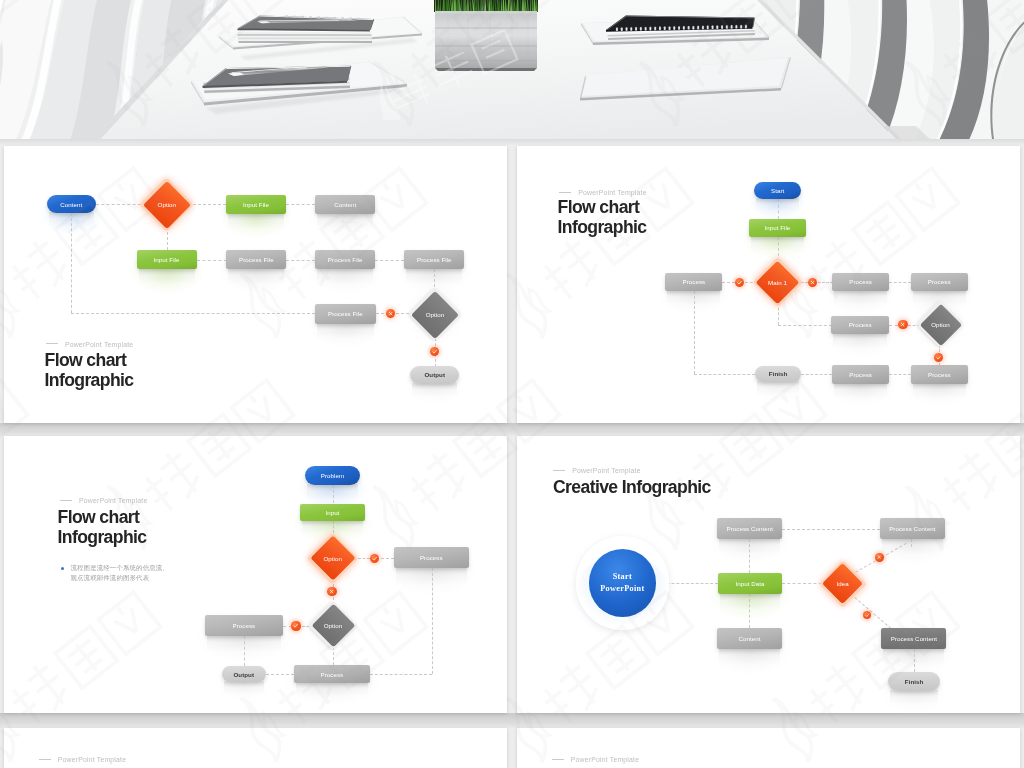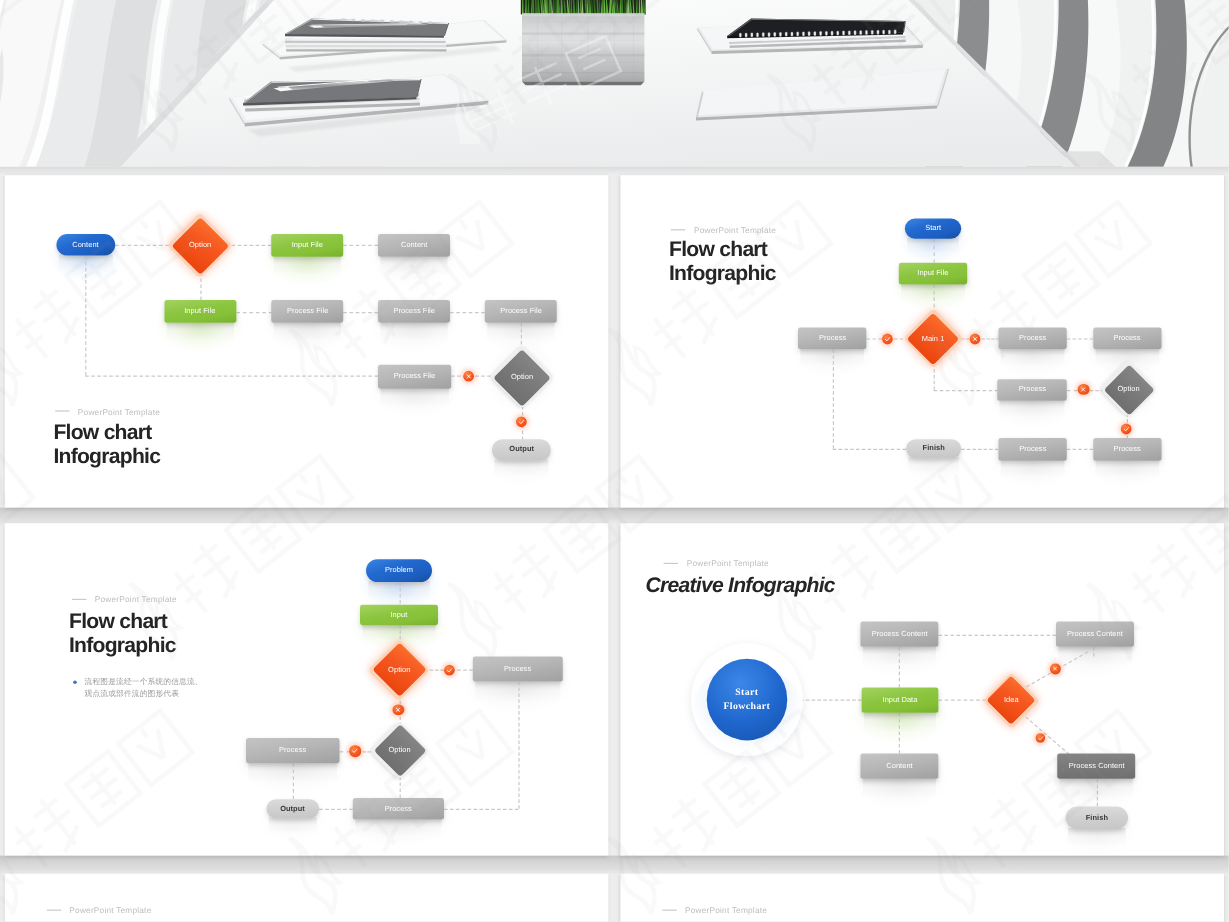--- a/index.html
+++ b/index.html
@@ -669,21 +669,21 @@
         <div class="vline" style="left: 232.2px; top: 158.6px; height: 34.1px;"></div>
         <div class="hline" style="left: 265.4px; top: 147.8px; width: 45px;"></div>
         <div class="hline" style="left: 265.4px; top: 93px; width: 97.6px;"></div>
         <div class="vline" style="left: 394px; top: 103.2px; height: 8px;"></div>
         <div class="dline" style="left: 338px; top: 136px; width: 58.6686px; transform: rotate(-29.6237deg);"></div>
         <div class="dline" style="left: 338px; top: 161px; width: 47.5079px; transform: rotate(40.7321deg);"></div>
         <div class="vline" style="left: 396.8px; top: 213.5px; height: 23px;"></div>
         <div class="glow" style="left: 58.7px; top: 100.7px; width: 93.4px; height: 93.4px; background: radial-gradient(circle, rgb(255, 255, 255) 0%, rgb(255, 255, 255) 72%, rgb(251, 252, 253) 86%, rgba(252, 253, 254, 0) 100%); box-shadow: rgba(160, 170, 185, 0.28) 0px 2px 7px; z-index: 1;"></div>
         <div class="glow" style="left: 59.905px; top: 118.755px; width: 90.99px; height: 70.77px; background: radial-gradient(at 50% 40%, rgba(120, 175, 235, 0.5) 0%, rgba(160, 200, 240, 0.2) 45%, rgba(200, 225, 248, 0) 72%); z-index: 2;"></div>
         <div class="circ c-blue" style="left: 71.7px; top: 113.7px; width: 67.4px; height: 67.4px; background: radial-gradient(circle at 42% 30%, rgb(59, 135, 232) 0%, rgb(31, 102, 204) 55%, rgb(21, 80, 168) 100%);">
-          <span class="lbl"><span>Start</span><br><span>Flowchart</span></span>
+          <span class="lbl"><span>Start</span><br><span>PowerPoint</span></span>
         </div>
         <div class="glow" style="left: 188.754px; top: 78.368px; width: 87.992px; height: 52.53px; background: radial-gradient(rgba(170, 170, 170, 0.2) 0%, rgba(185, 185, 185, 0.06) 40%, rgba(200, 200, 200, 0) 66%);"></div>
         <div class="glow" style="left: 202.4px; top: 102.5px; width: 60.7px; height: 16.48px; border-radius: 0px; background: linear-gradient(rgba(150, 150, 150, 0.22) 0%, rgba(175, 175, 175, 0.08) 45%, rgba(200, 200, 200, 0) 100%);"></div>
         <div class="node shadow rect c-gray" style="left: 200.4px; top: 82.9px; width: 64.7px; height: 20.6px;">
           <span class="lbl">Process Content</span>
         </div>
         <div class="glow" style="left: 351.336px; top: 77.58px; width: 88.128px; height: 53.55px; background: radial-gradient(rgba(170, 170, 170, 0.2) 0%, rgba(185, 185, 185, 0.06) 40%, rgba(200, 200, 200, 0) 66%);"></div>
         <div class="glow" style="left: 365px; top: 102.2px; width: 60.8px; height: 16.8px; border-radius: 0px; background: linear-gradient(rgba(150, 150, 150, 0.22) 0%, rgba(175, 175, 175, 0.08) 45%, rgba(200, 200, 200, 0) 100%);"></div>
         <div class="node shadow rect c-gray" style="left: 363px; top: 82.2px; width: 64.8px; height: 21px;">
           <span class="lbl">Process Content</span>
@@ -714,21 +714,21 @@
         <div class="node shadow pill c-light_gray" style="left: 370.9px; top: 236.6px; width: 52.4px; height: 18.8px;">
           <span class="lbl">Finish</span>
         </div>
         <div class="badge" style="left: 358.4px; top: 117.8px; width: 8.4px; height: 8.4px;"><span><svg viewBox="0 0 12 12" width="8.4" height="8.4">
               <path d="M4.3 4.3 L7.7 7.7 M7.7 4.3 L4.3 7.7" stroke="#fff" stroke-width="0.95" stroke-linecap="round" fill="none"></path>
             </svg></span></div>
         <div class="badge" style="left: 345.8px; top: 175.6px; width: 8.4px; height: 8.4px;"><span><svg viewBox="0 0 12 12" width="8.4" height="8.4">
               <path d="M3.6 6.1 L5.3 7.9 L8.5 4.2" stroke="#fff" stroke-width="0.95" stroke-linecap="round" stroke-linejoin="round" fill="none"></path>
             </svg></span></div>
         <div class="eyebrow" style="left: 36.3px; top: 32.5px;"><span class="dash"></span><span>PowerPoint Template</span></div>
-        <div class="stitle one" style="left: 21px; top: 41px; font-style: italic;">
+        <div class="stitle one" style="left: 36px; top: 41px;">
           <div>Creative Infographic</div>
         </div>
       </div>
       <div class="slide" style="left: 4px; top: 728.4px; width: 503px; height: 277.5px;">
         <div class="eyebrow" style="left: 34.8px; top: 29px;"><span class="dash"></span><span>PowerPoint Template</span></div>
       </div>
       <div class="slide" style="left: 517px; top: 728.4px; width: 503px; height: 277.5px;">
         <div class="eyebrow" style="left: 34.8px; top: 29px;"><span class="dash"></span><span>PowerPoint Template</span></div>
       </div>
     </div>

